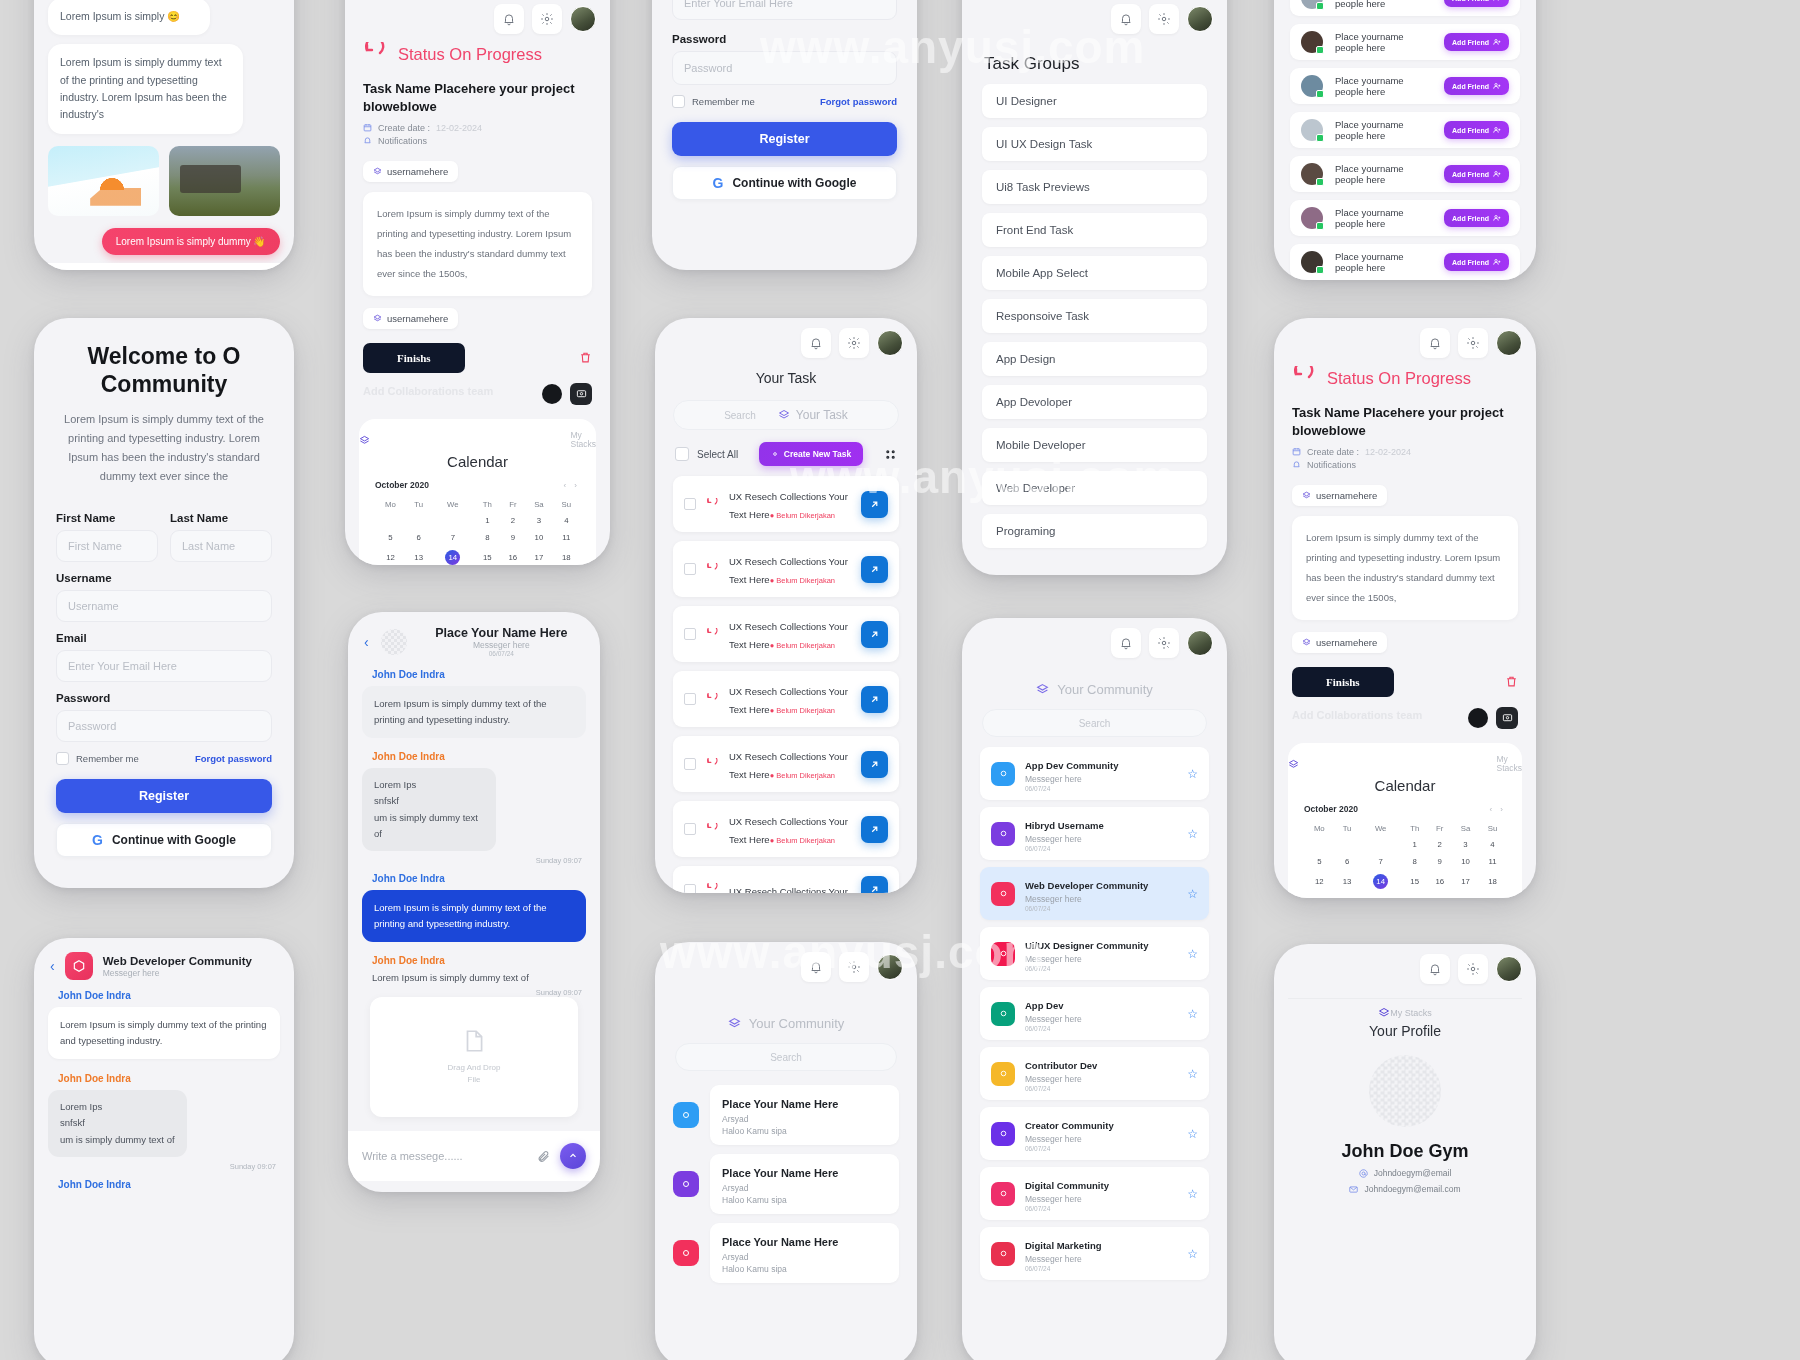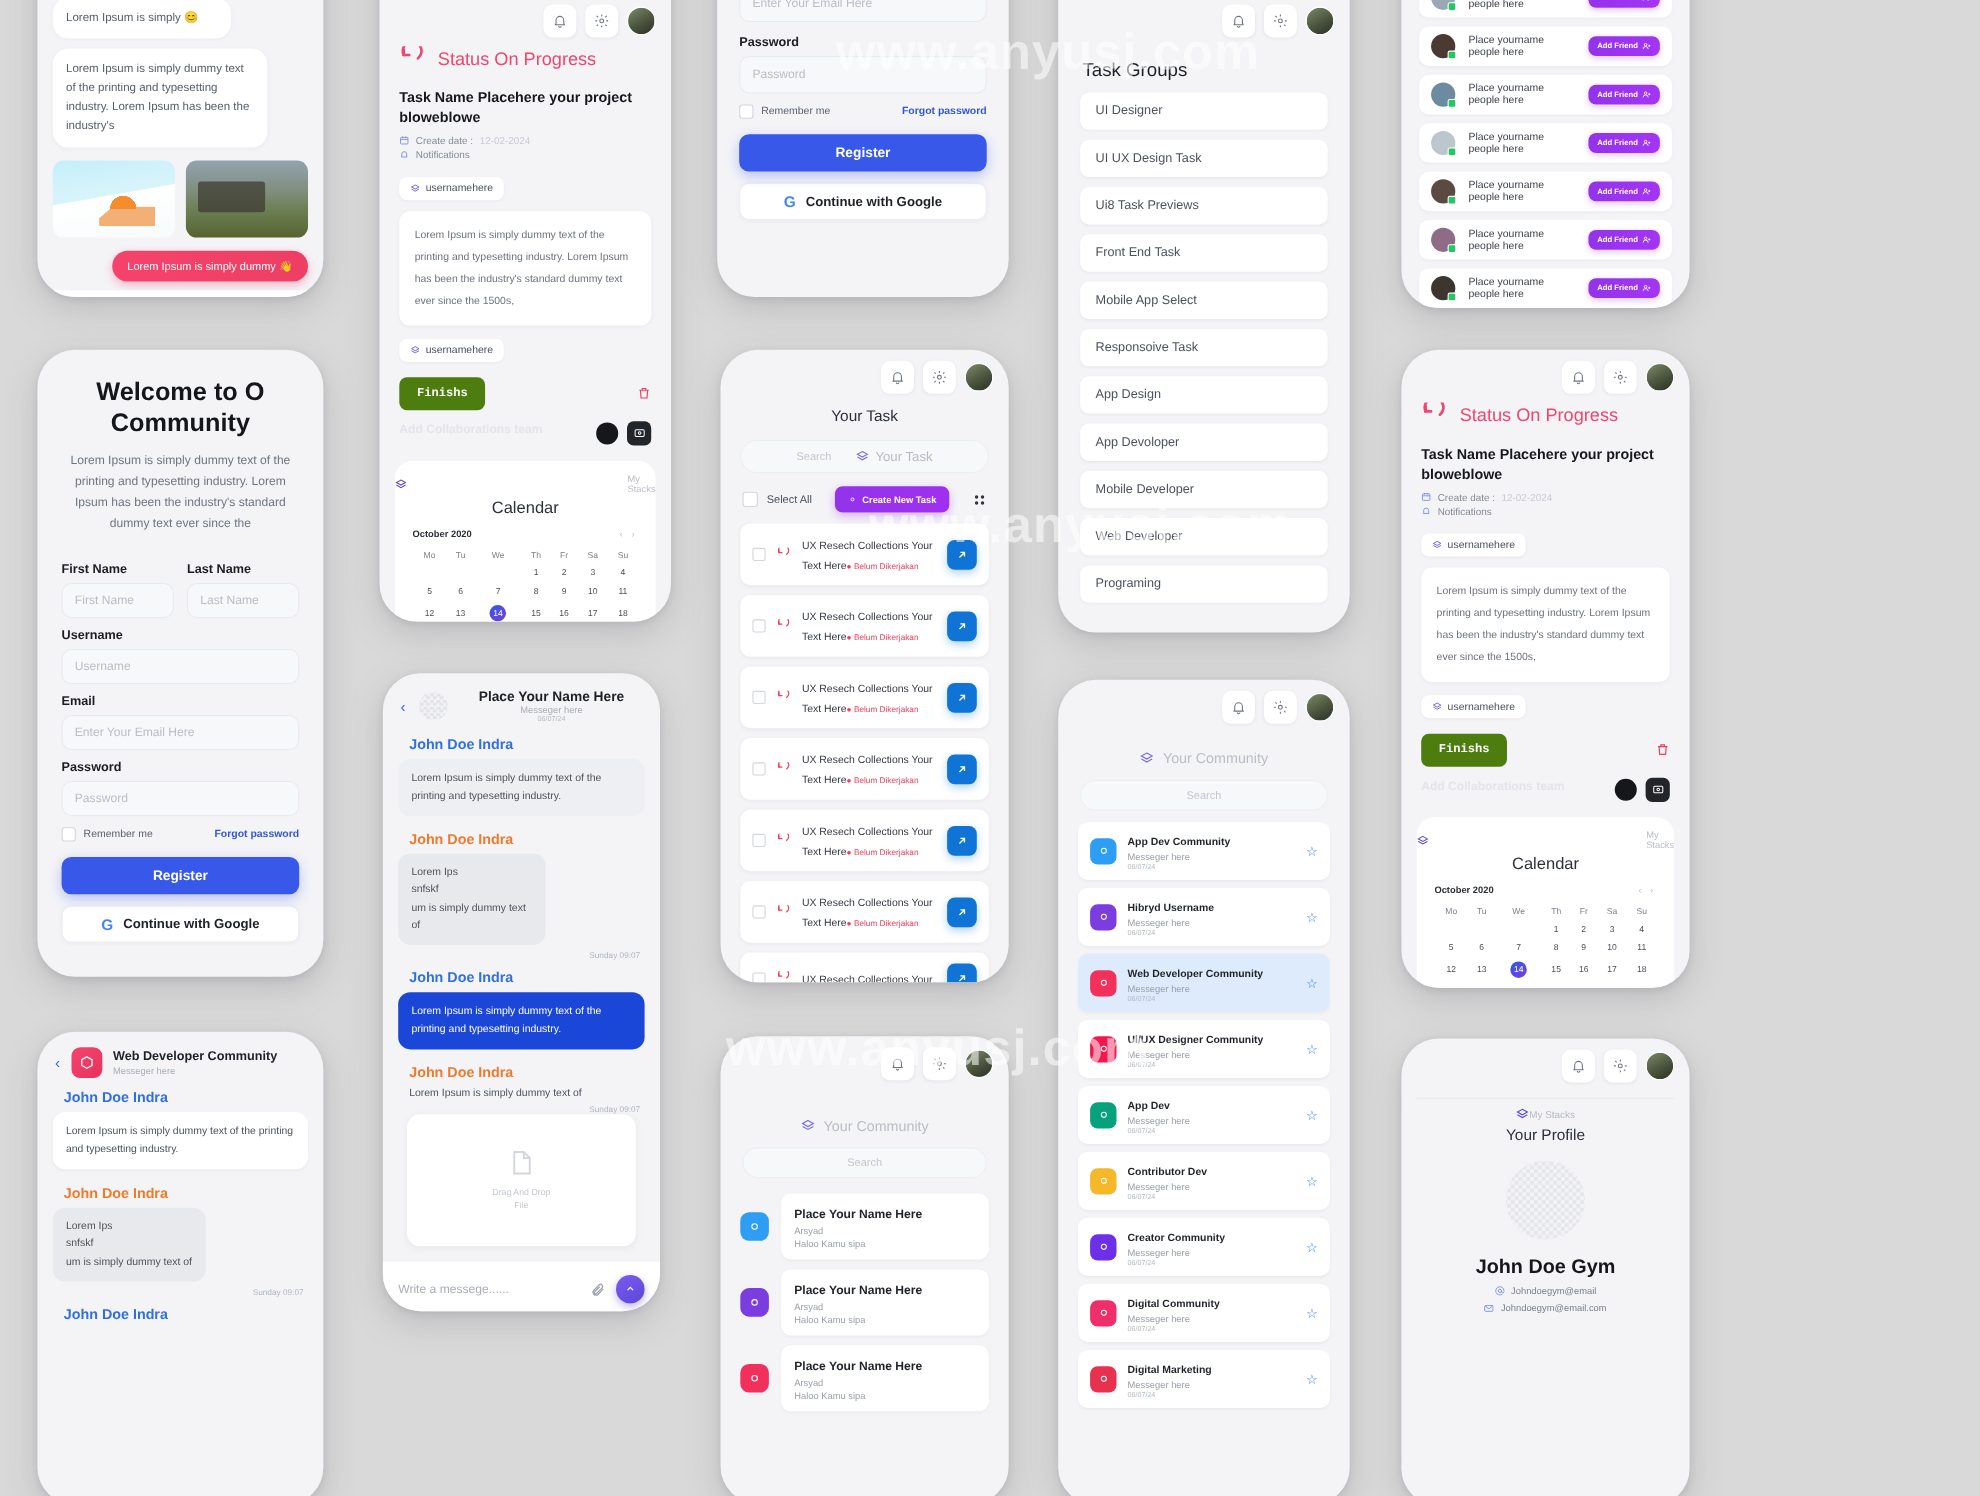--- a/index.html
+++ b/index.html
@@ -138,23 +138,23 @@
     background:#fff; border-radius: 7px; padding: 5px 10px;
     font-size: 9.5px; color:#4a505b; box-shadow: 0 1px 3px rgba(0,0,0,.05);
   }
   .desc-box {
     margin: 10px 18px 0; background:#fff; border-radius: 10px; padding: 12px 14px;
     font-size: 9.5px; color:#6c727c; line-height: 2.1;
     box-shadow: 0 1px 4px rgba(0,0,0,.04);
   }
   .finish-row { display:flex; align-items:center; justify-content:space-between; padding: 14px 18px 0; }
   .btn-finish {
-    background:#4d7c0f; color:#fff; border:0; border-radius:7px;
-    font-size: 11px; font-weight:bold; padding: 9px 16px;
-    font-family:Liberation Mono, monospace;
+    background:#0f172a; color:#fff; border:0; border-radius:7px;
+    font-size: 11px; font-weight:bold; padding: 9px 34px;
+    font-family:Liberation Serif, serif;
   }
   .trash { color:#ef4060; font-size: 13px; }
   .collab-row { display:flex; align-items:center; justify-content:flex-end; gap:8px; padding: 10px 18px 0; position:relative; }
   .collab-ghost { position:absolute; left:18px; top:12px; font-size:11px; color:#e4e5e9; font-weight:bold; }
   .dark-circle { width:20px;height:20px;border-radius:50%;background:#15171b; }
   .dark-square { width:22px;height:22px;border-radius:6px;background:#22252a;display:flex;align-items:center;justify-content:center; }
 
   
   .cal-card { margin: 14px 14px 0; background:#fff; border-radius: 16px 16px 0 0; padding: 12px 0 0; }
   .cal-stack { display:flex; align-items:center; justify-content:space-between; gap:6px; font-size:8.5px; color:#b9bdc5; line-height:1.15; }
@@ -264,21 +264,21 @@
     font-family:"Liberation Sans",sans-serif;
     box-shadow: 0 2px 6px rgba(150,50,235,.3);
   }
 
   
   .gc-head { display:flex; align-items:center; gap: 10px; padding: 6px 16px 10px; }
   .gc-back { color:#2f6fe0; font-size: 14px; }
   .gc-logo { width:28px;height:28px;border-radius:8px;background:linear-gradient(140deg,#f5456d,#e8315d);display:flex;align-items:center;justify-content:center;color:#fff; }
   .gc-n { font-size: 11.5px; font-weight:bold; color:#1d2026; line-height:1.25; }
   .gc-m { font-size: 8.5px; color:#a8aeb6; }
-  .msg-name { font-size: 13px; font-weight:bold; margin: 0 0 6px 10px; }
+  .msg-name { font-size: 10px; font-weight:bold; margin: 0 0 6px 10px; }
   .nm-blue { color:#2f6fe0; }
   .nm-orange { color:#ef7a2a; }
   .msg-bub-w { background:#fff; border-radius: 11px; padding: 10px 12px; font-size: 9.5px; color:#4c525c; line-height:1.7; box-shadow: 0 1px 3px rgba(0,0,0,.04); }
   .msg-bub-g { background:#e8e9ec; border-radius: 11px; padding: 9px 12px; font-size: 9.5px; color:#4c525c; line-height:1.7; width: 60%; }
   .msg-bub-b { background:#1b47d8; color:#fff; border-radius: 11px; padding: 10px 12px; font-size: 9.5px; line-height:1.7; }
   .ts { font-size: 7.5px; color:#b0b6be; text-align:right; padding-right: 4px; margin-top: 5px; }
 
   
   .room-head { display:flex; align-items:center; gap: 12px; padding: 6px 16px 12px; }
   .room-av { width:26px;height:26px;border-radius:50%;background:repeating-conic-gradient(#e3e4e8 0 25%, #f2f2f5 0 50%) 50%/6px 6px; flex:none; }

